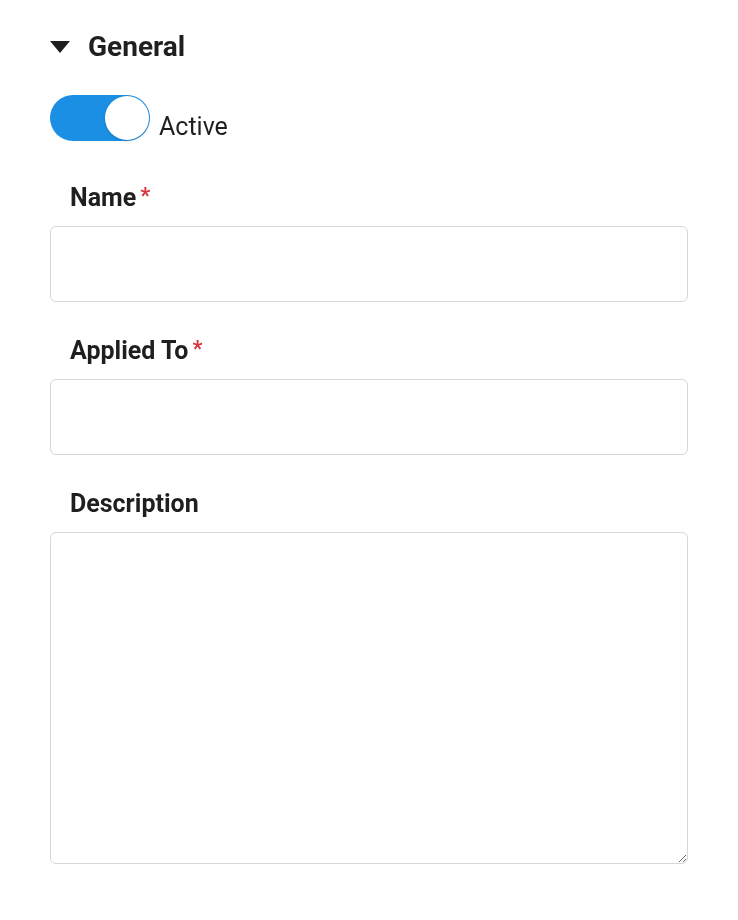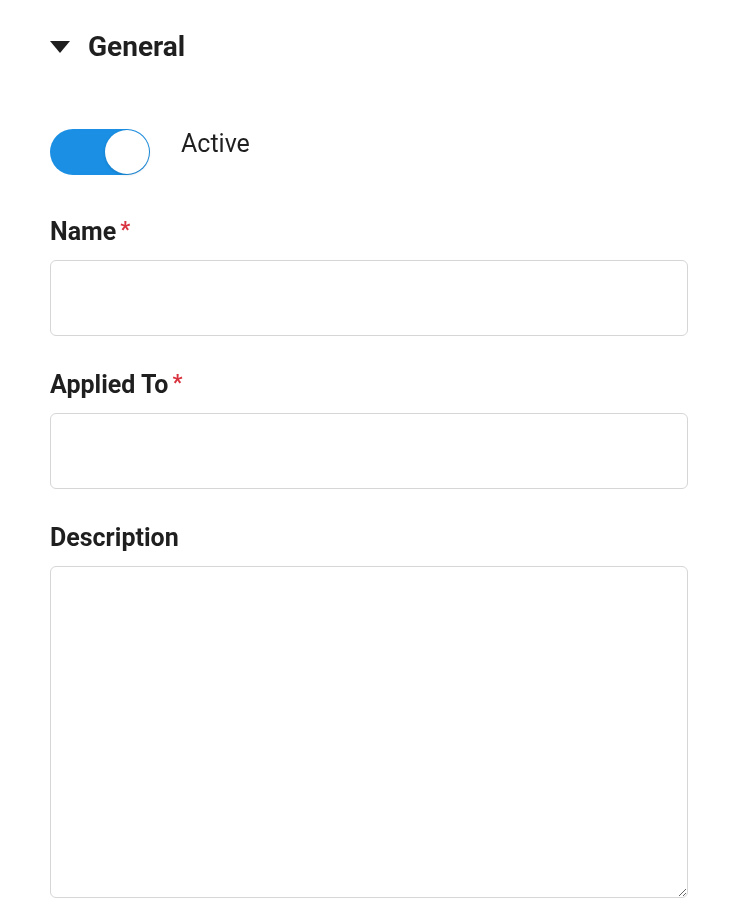--- a/index.html
+++ b/index.html
@@ -11,39 +11,39 @@
       color: #1f1f1f;
       width: 738px;
     }
     .container {
       padding: 30px 50px;
     }
     .section-header {
       display: flex;
       align-items: center;
       gap: 18px;
-      margin-bottom: 66px;
+      margin-bottom: 32px;
       cursor: pointer;
     }
     .caret {
       width: 0;
       height: 0;
       border-left: 10px solid transparent;
       border-right: 10px solid transparent;
       border-top: 12px solid #1f1f1f;
     }
     .section-title {
       font-size: 28px;
       font-weight: 700;
       color: #1f1f1f;
     }
     .toggle-row {
       display: flex;
-      align-items: flex-start;
-      gap: 31px;
+      align-items: flex-end;
+      gap: 9px;
       margin-bottom: 42px;
     }
     .toggle {
       position: relative;
       width: 100px;
       height: 46px;
       background: #1a8fe3;
       border-radius: 23px;
       cursor: pointer;
     }
@@ -62,20 +62,21 @@
       color: #1f1f1f;
     }
     .field {
       margin-bottom: 34px;
     }
     .field-label {
       font-size: 25px;
       font-weight: 700;
       color: #1f1f1f;
       margin-bottom: 14px;
+      margin-left: 20px;
     }
     .required {
       color: #d9333f;
       font-weight: 700;
       font-size: 22px;
       vertical-align: top;
       margin-left: 4px;
     }
     .text-input {
       width: 100%;

